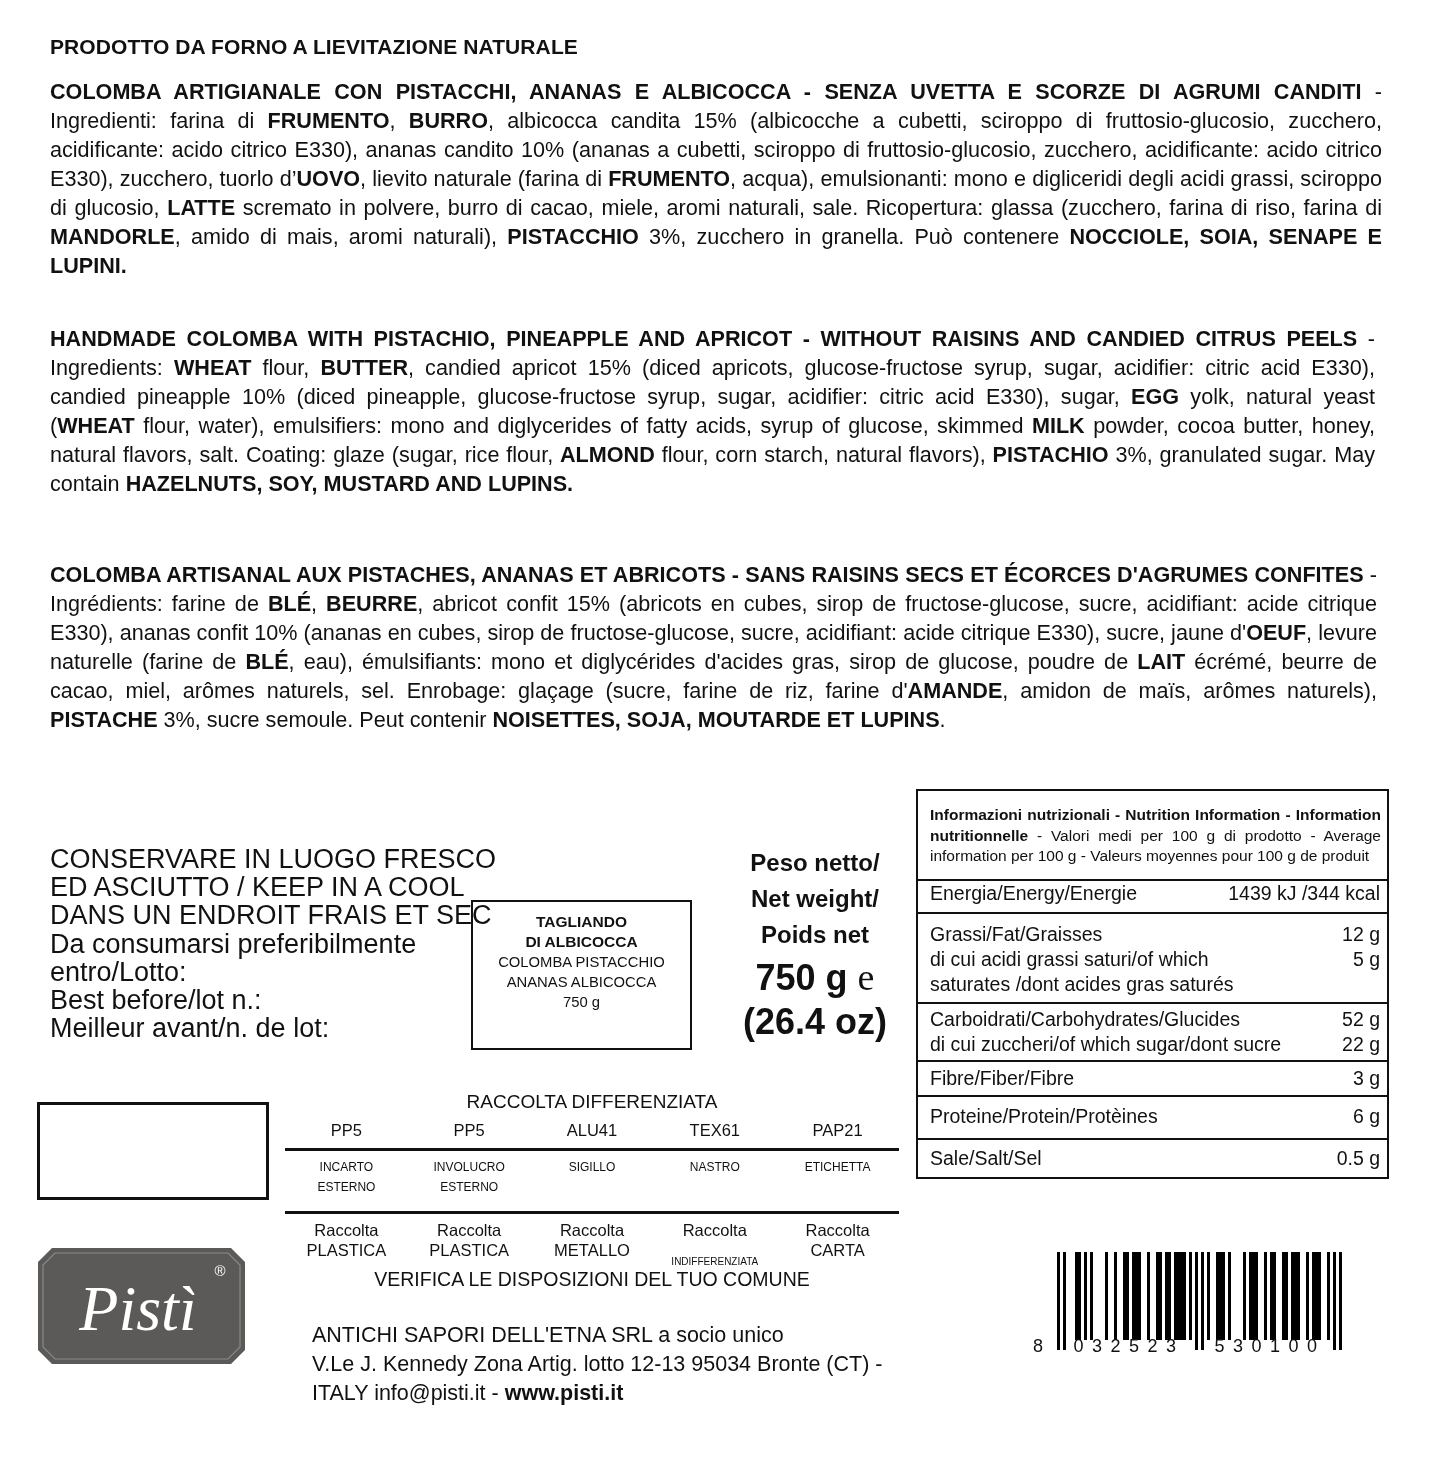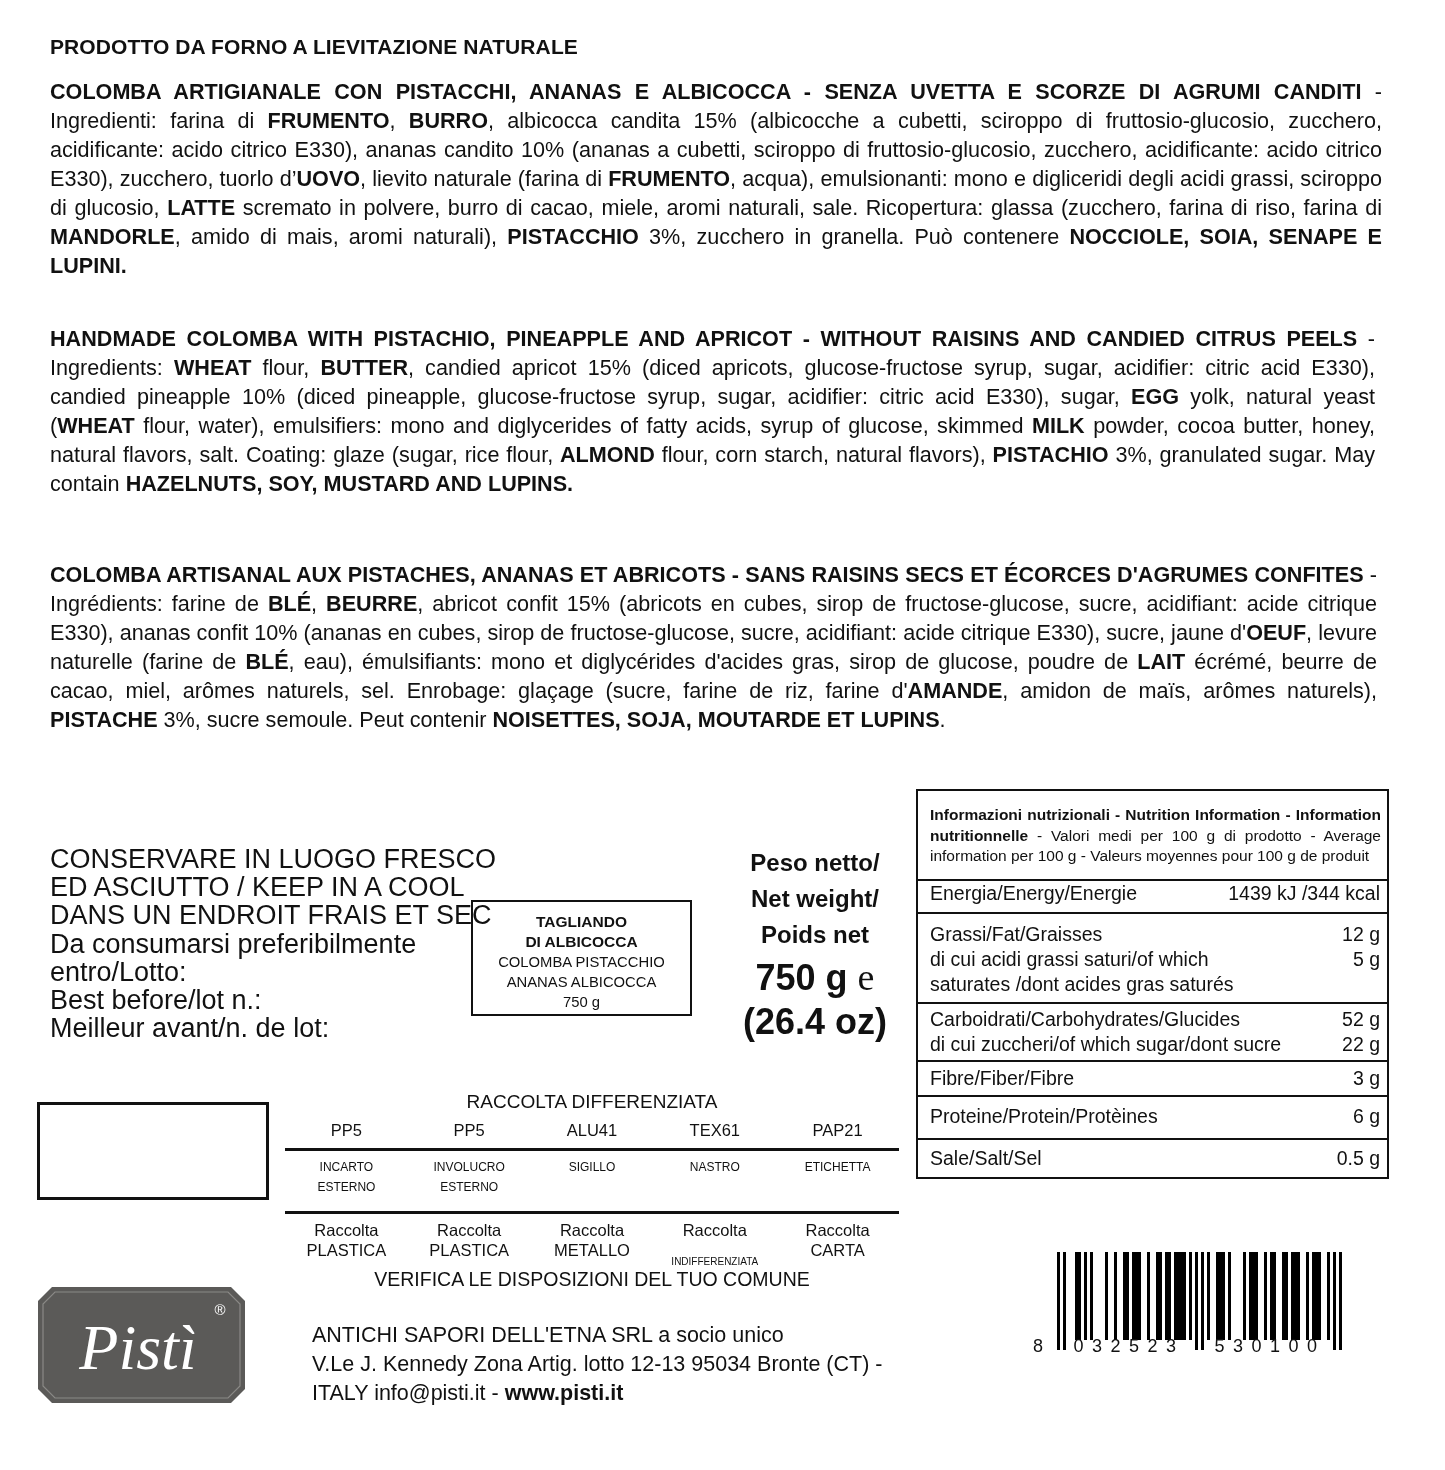--- a/index.html
+++ b/index.html
@@ -21,21 +21,21 @@
   .ingr-it { top: 77px; }
   .ingr-en { top: 324px; width: 1325px; }
   .ingr-fr { top: 560px; width: 1327px; }
 
   
   .storage { left: 50px; top: 845px; font-size: 27px; line-height: 28.2px; width: 420px; }
   .storage div { white-space: nowrap; }
 
   
   .coupon {
-    left: 471px; top: 900px; width: 221px; height: 116px;
+    left: 471px; top: 900px; width: 221px; height: 150px;
     border: 2.5px solid #111; box-sizing: border-box;
     text-align: center; font-size: 14.8px; line-height: 20px; padding-top: 10px;
   }
   .coupon .t { font-weight: bold; font-size: 15.5px; }
 
   
   .netw { left: 720px; top: 845px; width: 190px; text-align: center; font-weight: bold; font-size: 24px; line-height: 36px; }
   .netw .big { font-size: 36px; line-height: 40px; margin-top: 4px; }
   .netw .e { font-family: "Liberation Serif", serif; font-weight: normal; font-size: 38px; }
 
@@ -61,21 +61,21 @@
   .recy .row { display: flex; }
   .recy .row div { flex: 1; text-align: center; }
   .recy .codes { font-size: 16.5px; line-height: 24px; margin-top: 4px; height: 30px; }
   .recy .hr { height: 3px; background: #111; }
   .recy .parts { font-size: 12px; line-height: 20px; padding-top: 6px; height: 54px; }
   .recy .coll { font-size: 16.5px; line-height: 20px; padding-top: 6px; }
   .recy .tiny { font-size: 10px; line-height: 14px; display: block; margin-top: 15px; }
   .verify { left: 285px; top: 1268px; width: 614px; text-align: center; font-size: 19.5px; }
 
   
-  .logo { left: 38px; top: 1287px; width: 207px; height: 116px; text-align: center; }
+  .logo { left: 38px; top: 1248px; width: 207px; height: 116px; text-align: center; }
 
   
   .company { left: 312px; top: 1321px; font-size: 21.5px; line-height: 29px; }
   .company div { white-space: nowrap; }
 
   
   .barcode { left: 1025px; top: 1252px; width: 345px; height: 110px; }
 </style>
 </head>
 <body>

